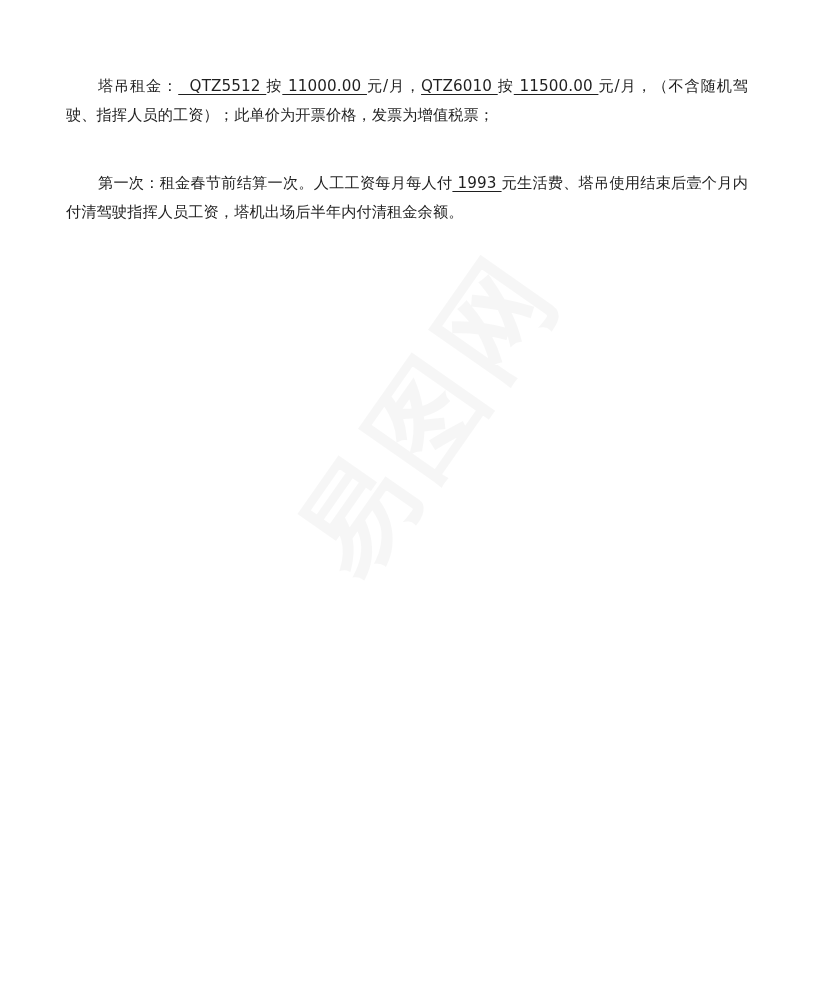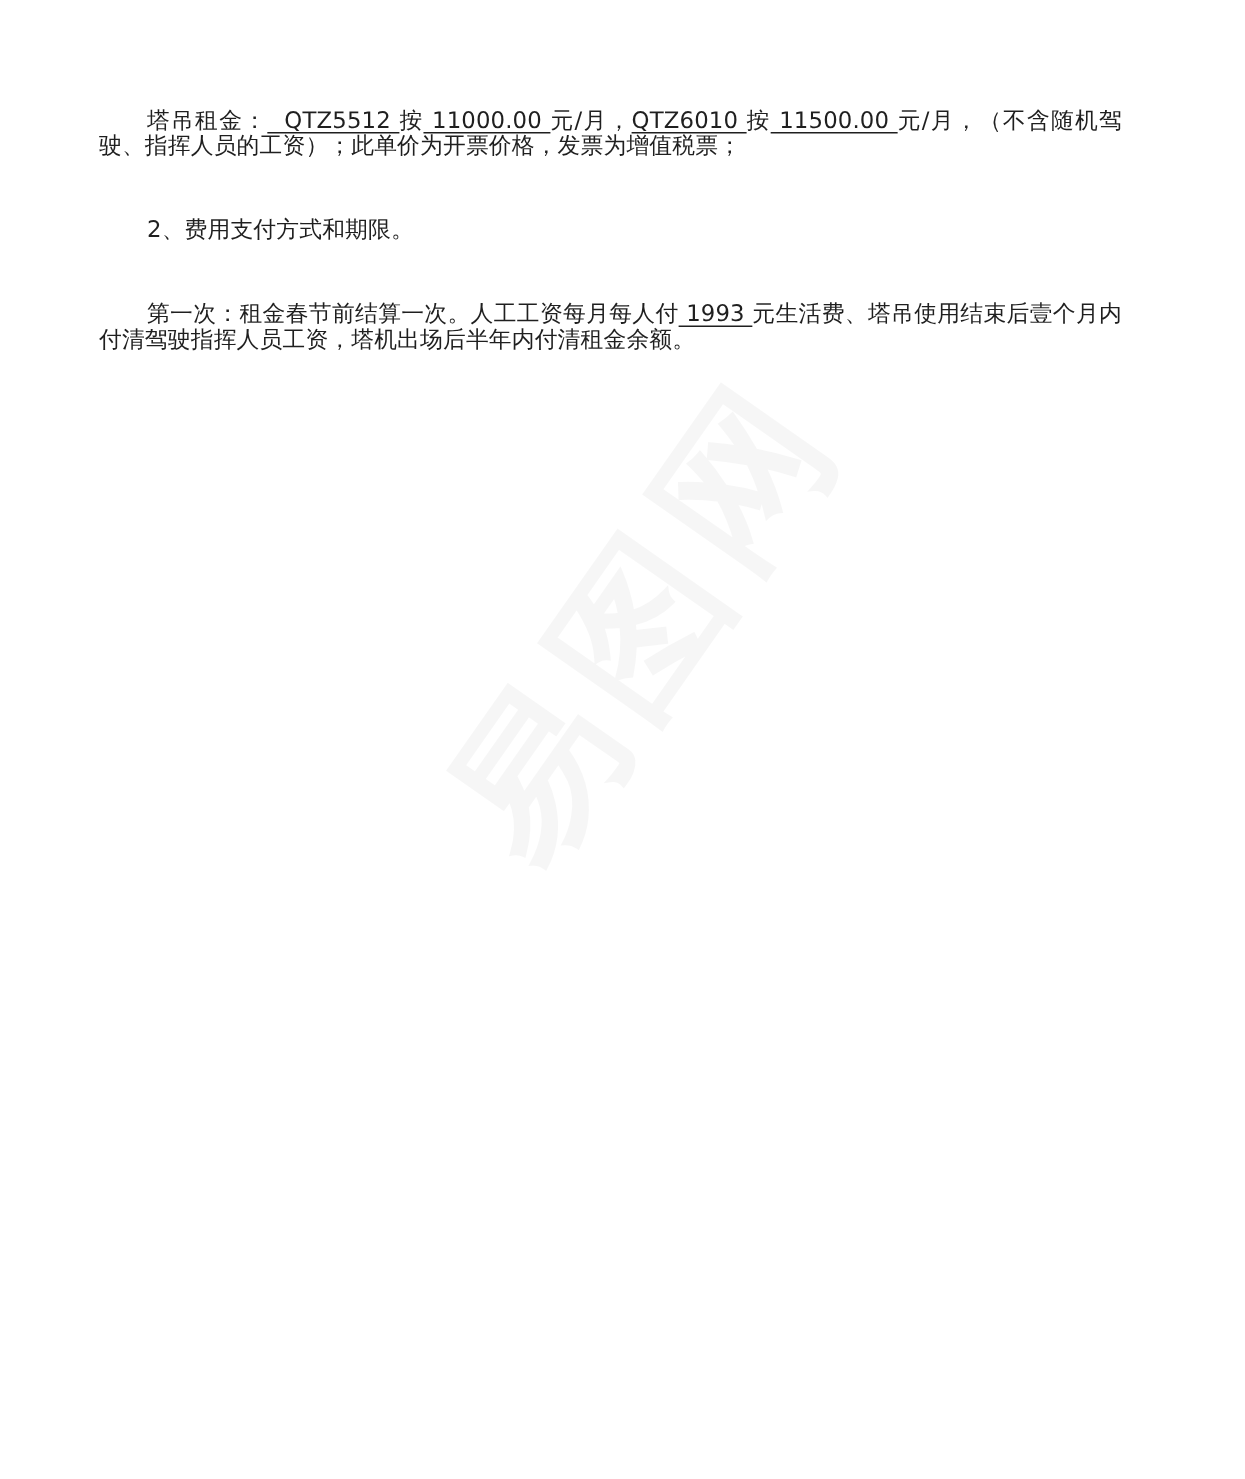--- a/index.html
+++ b/index.html
@@ -3,41 +3,40 @@
 <meta charset="utf-8">
 <style>
   html, body { margin: 0; padding: 0; background: #ffffff; }
   body {
     width: 830px; height: 986px; position: relative; overflow: hidden;
     font-family: "DejaVu Sans", "Liberation Sans", sans-serif;
     color: #1f1f1f;
   }
   .page { position: absolute; left: 66px; top: 72px; width: 682px; }
   .para {
-    font-size: 15.2px; line-height: 17px; margin: 0 0 39px 0;
+    font-size: 15.2px; line-height: 29px; margin: 0 0 39px 0;
     text-indent: 32px; text-align: justify; letter-spacing: 0.1px;
   }
   .u { text-decoration: underline; text-underline-offset: 3px; text-decoration-thickness: 1px; white-space: pre; }
   .b { font-weight: bold; }
   .watermark {
     position: absolute; left: 250px; top: 340px; font-size: 110px;
     color: rgba(0,0,0,0.035); transform: rotate(-55deg); transform-origin: center;
     font-weight: bold; letter-spacing: 10px; pointer-events: none; white-space: nowrap;
   }
 </style>
 </head>
 <body>
 
 <div class="watermark">易图网</div>
 
 <div class="page">
 
   <p class="para"><span>塔吊租金：</span><span class="u">  QTZ5512 </span><span>按</span><span class="u"> 11000.00 </span><span>元/月，</span><span class="u">QTZ6010 </span><span>按</span><span class="u"> 11500.00 </span><span>元/月，（不含随机驾驶、指挥人员的工资）；此单价为开票价格，发票为增值税票；</span></p>
 
 
-  <p class="para">2、费用支付方式和期限。</p>
 
   <p class="para"><span>第一次：租金春节前结算一次。人工工资每月每人付</span><span class="u"> 1993 </span><span>元生活费、塔吊使用结束后壹个月内付清驾驶指挥人员工资，塔机出场后半年内付清租金余额。</span></p>
 
 
 
 
 </div>
 
 </body></html>

